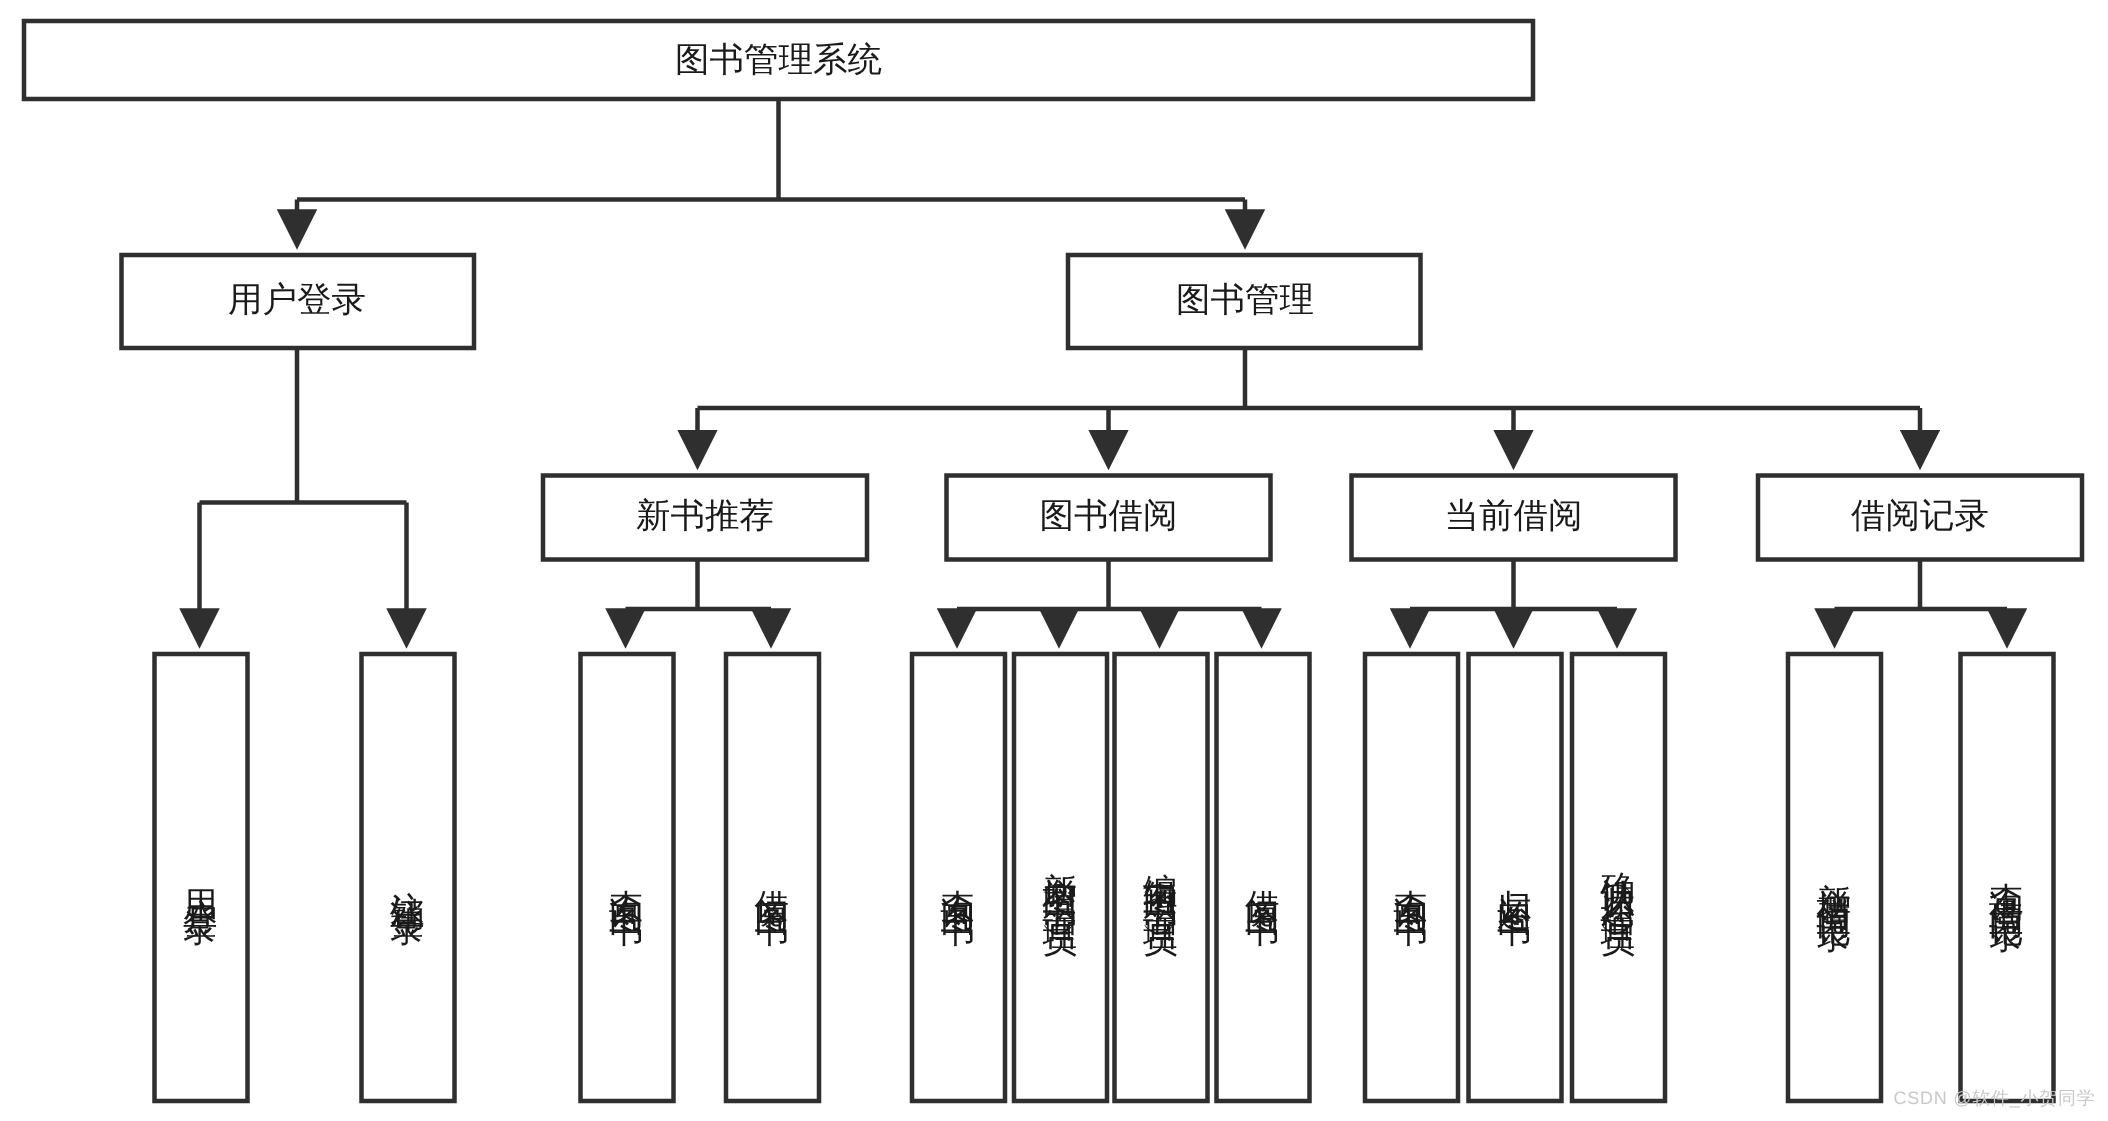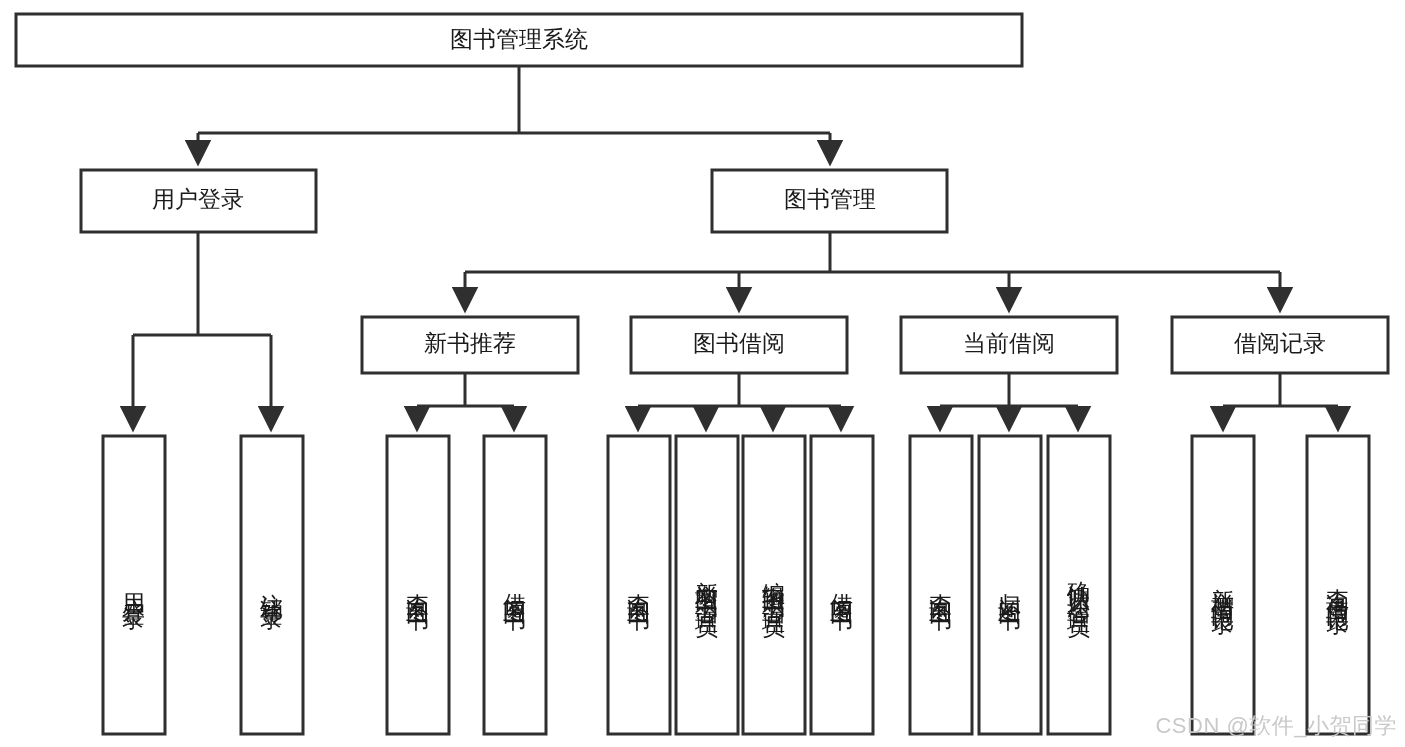--- a/index.html
+++ b/index.html
@@ -58,21 +58,21 @@
   }
   .arrow-head {
     fill: #2f2f2f;
     stroke: none;
   }
   .watermark {
     position: absolute;
     right: 8px;
     bottom: 6px;
     font-family: "Liberation Sans", sans-serif;
-    font-size: 22px;
+    font-size: 12px;
     color: #c9c9c9;
     letter-spacing: 0.5px;
     white-space: nowrap;
     pointer-events: none;
   }
 </style>
 </head>
 <body>
 
 <div id="diagram-root">

